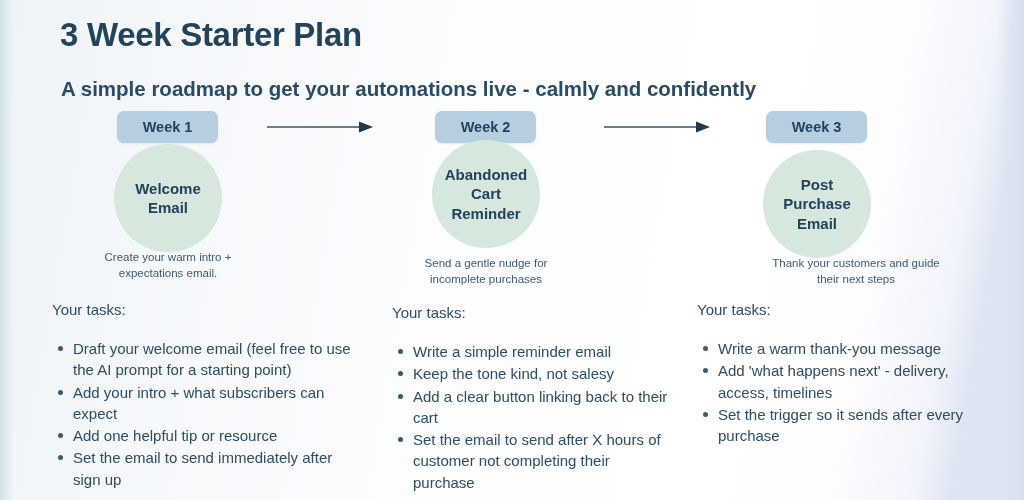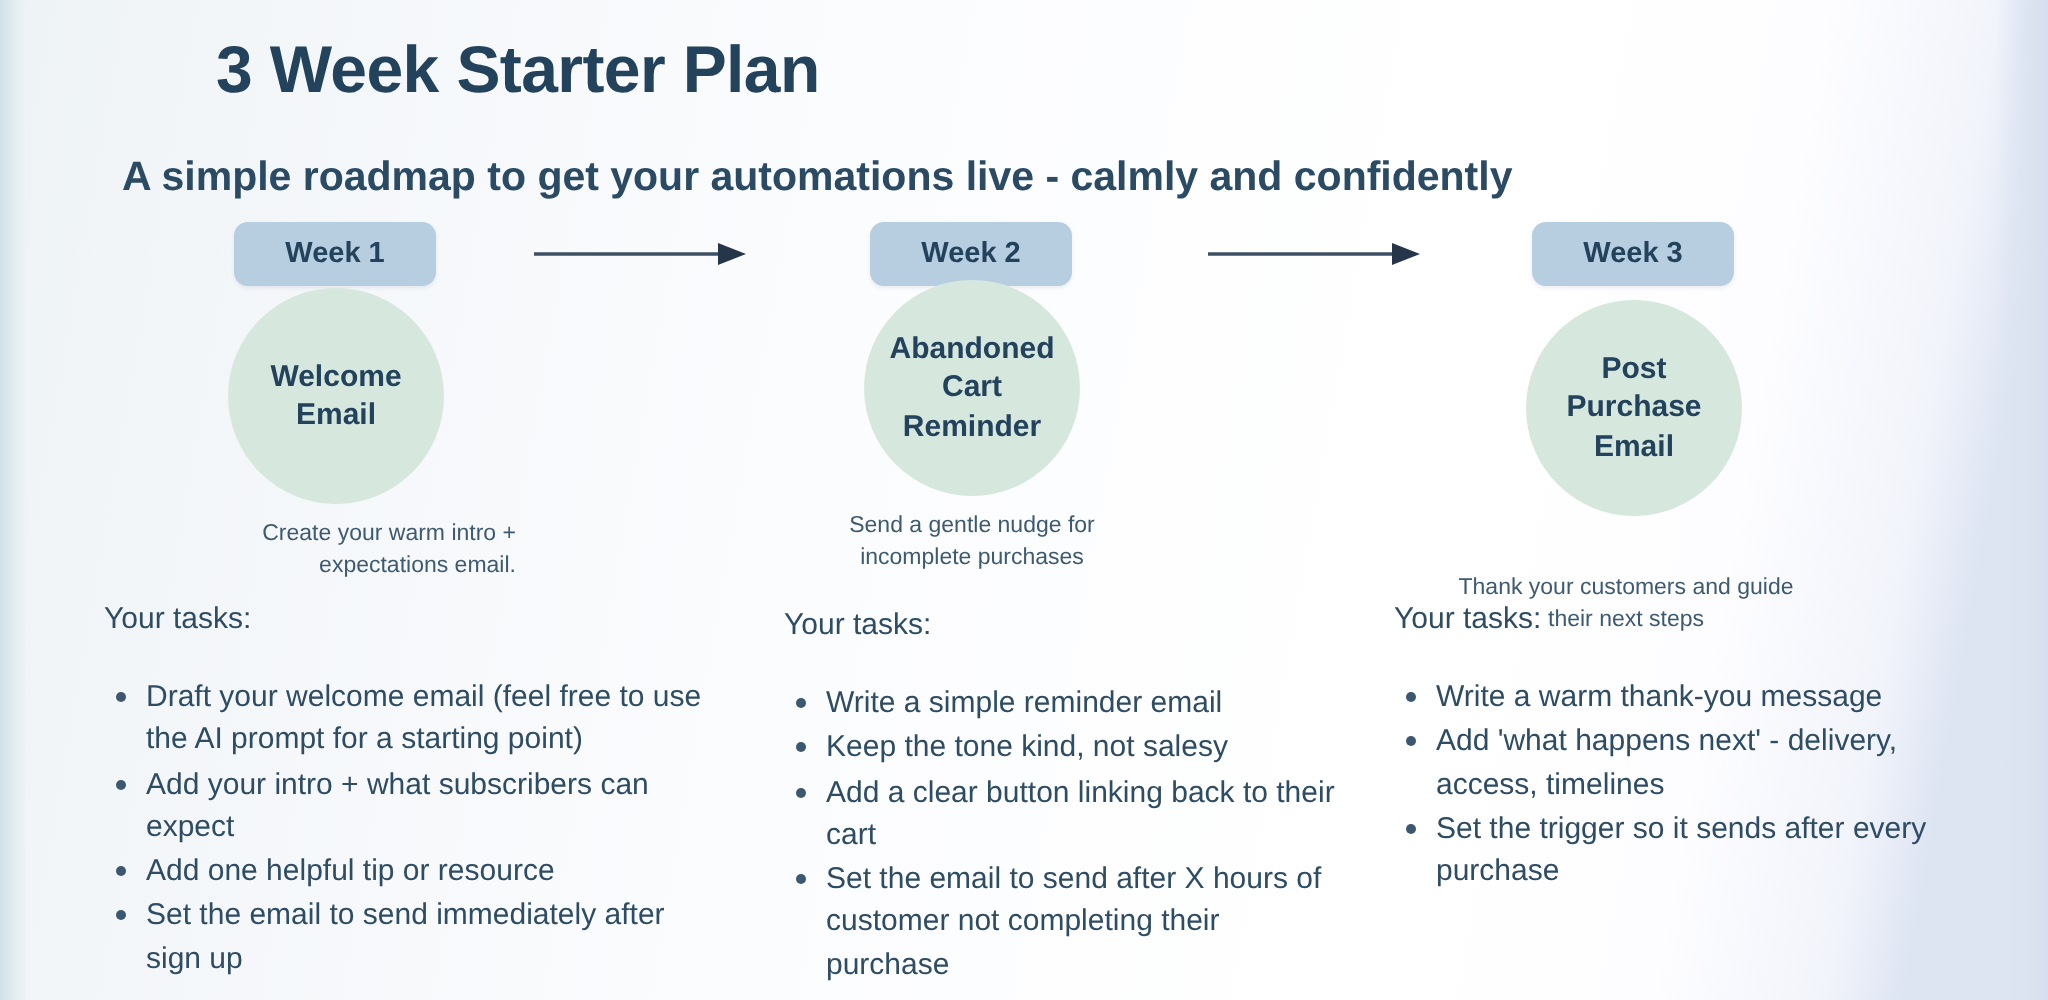--- a/index.html
+++ b/index.html
@@ -48,21 +48,20 @@
 
   .title {
     position: absolute;
     left: 60px;
     top: 16px;
     font-size: 33px;
     font-weight: bold;
     letter-spacing: -0.3px;
     color: #23425c;
     white-space: nowrap;
-    margin-left: 48px;
   }
   .subtitle {
     position: absolute;
     left: 61px;
     top: 77px;
     font-size: 20.5px;
     font-weight: bold;
     color: #2a4b63;
     white-space: nowrap;
   }
@@ -156,21 +155,21 @@
       <span>Week 1</span>
     </div>
 
     <div class="circle" style="left:114px; top:144px; width:108px; height:108px;">
       <span>
         <span>Welcome</span>
         <span>Email</span>
       </span>
     </div>
 
-    <div class="circle-caption" style="left:78px; top:260px; width:180px;text-align:right;">
+    <div class="circle-caption" style="left:78px; top:250px; width:180px;">
       <div>Create your warm intro +</div>
       <div>expectations email.</div>
     </div>
 
     <div class="arrow" style="left:267px; top:117px;">
       <svg width="108" height="20" viewBox="0 0 108 20" aria-hidden="true">
         <line x1="0" y1="10" x2="94" y2="10" stroke="#3e4f63" stroke-width="1.7"></line>
         <polygon points="92,4.5 106,10 92,15.5" fill="#25364a"></polygon>
       </svg>
     </div>
@@ -204,21 +203,21 @@
     </div>
 
     <div class="circle" style="left:763px; top:150px; width:108px; height:108px;">
       <span>
         <span>Post</span>
         <span>Purchase</span>
         <span>Email</span>
       </span>
     </div>
 
-    <div class="circle-caption" style="left:703px; top:256px; width:220px;margin-top:31px;">
+    <div class="circle-caption" style="left:746px; top:256px; width:220px;">
       <div>Thank your customers and guide</div>
       <div>their next steps</div>
     </div>
 
   </div>
 
   <div class="tasks-col" style="left:52px; top:301px; width:305px;">
     <div class="tasks-heading">Your tasks:</div>
     <ul class="tasks-list">
       <li>Draft your welcome email (feel free to use the AI prompt for a starting point)</li>

